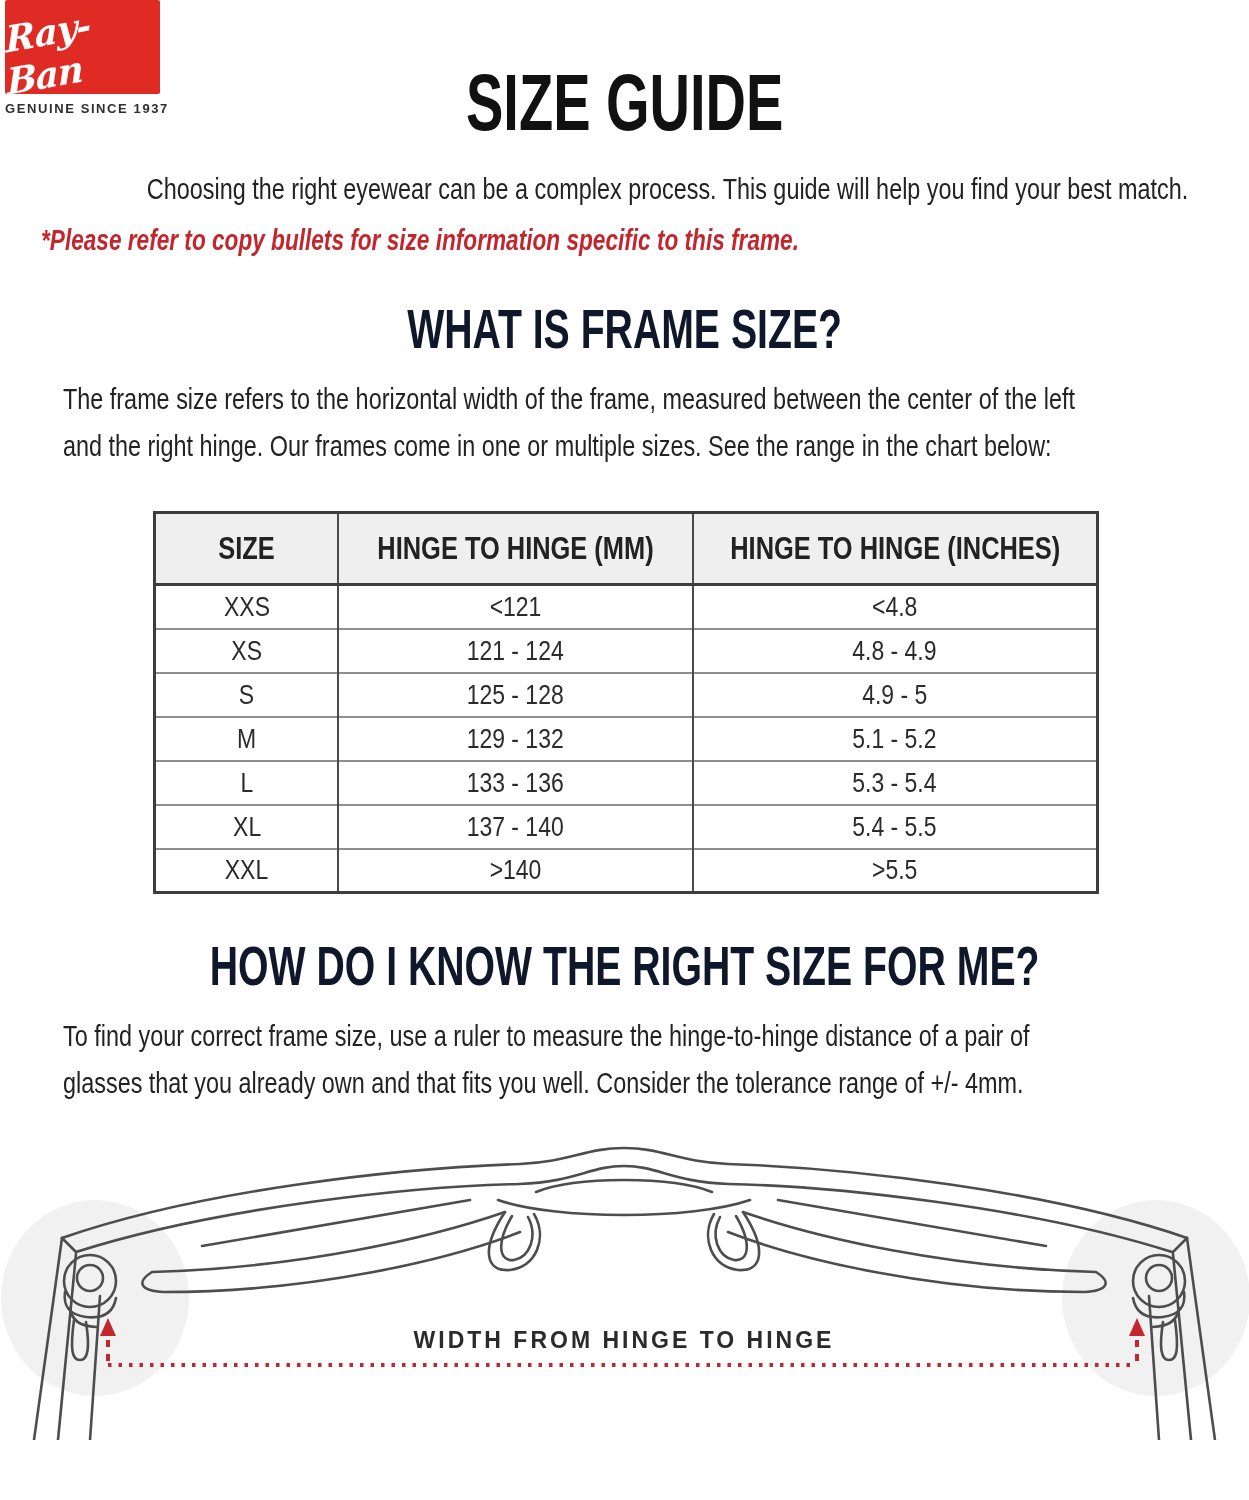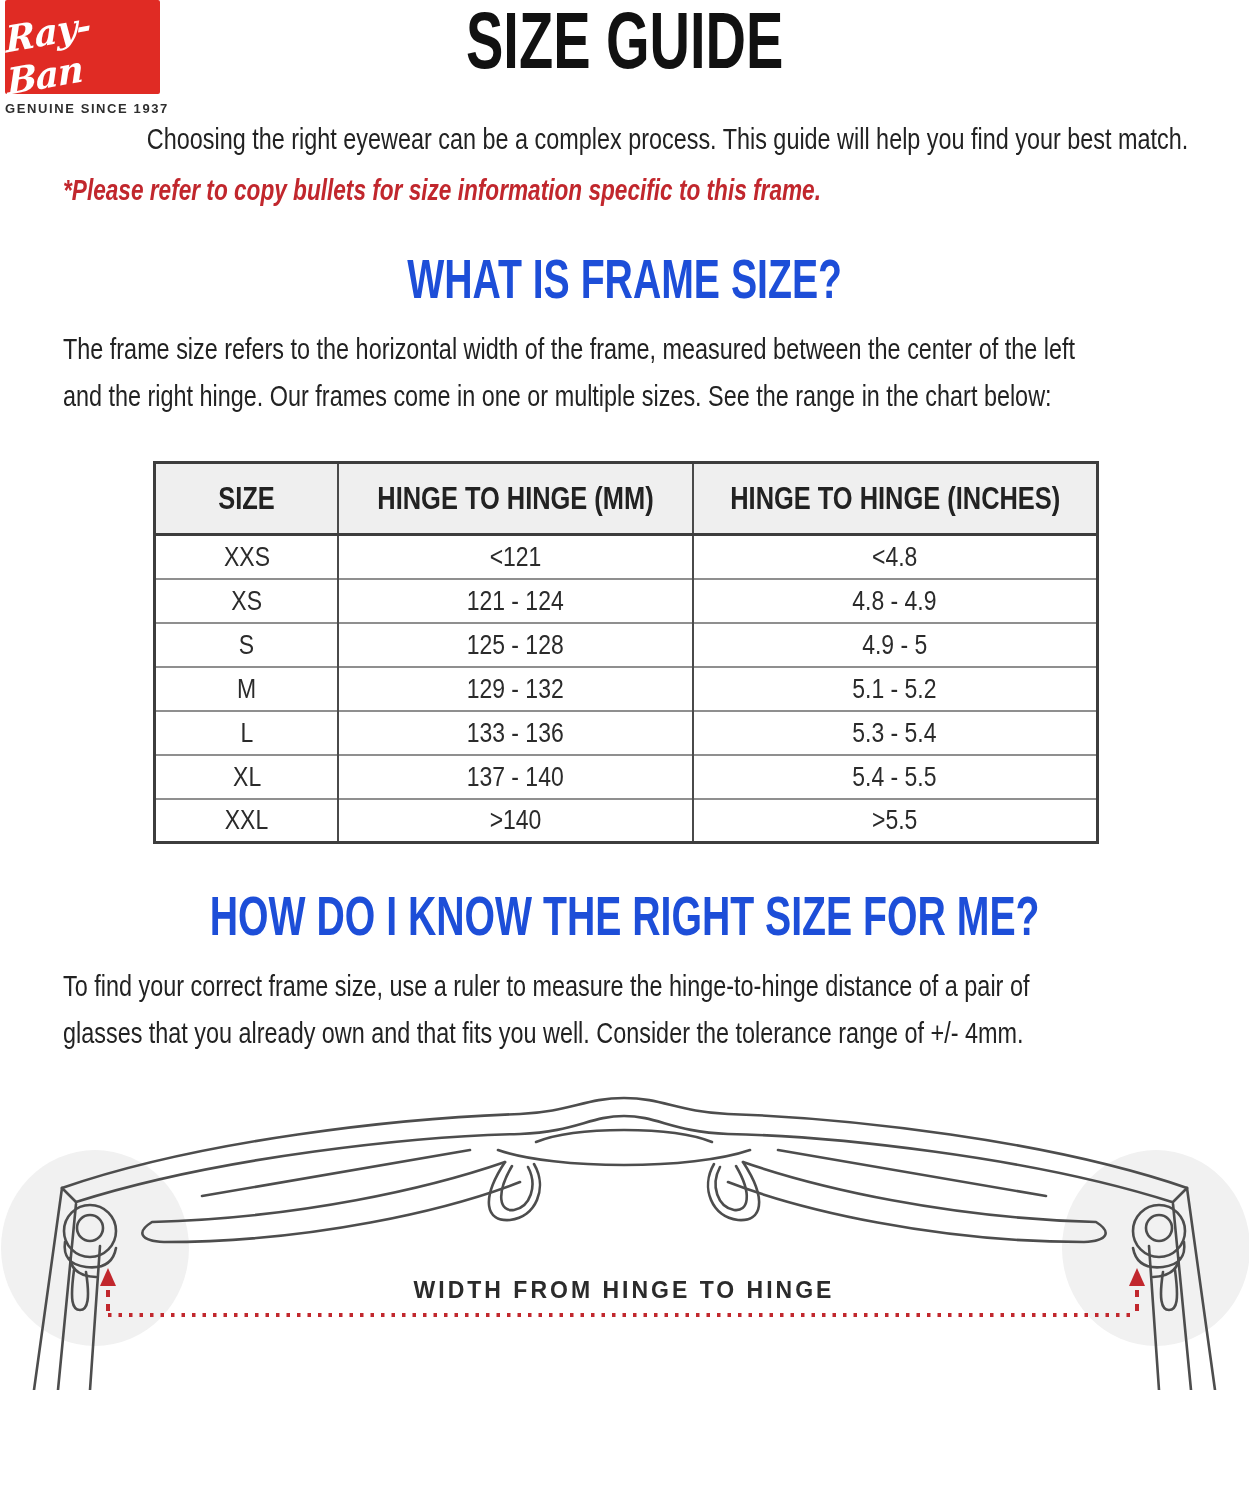--- a/index.html
+++ b/index.html
@@ -20,27 +20,27 @@
   }
   .logo-tagline {
     margin-top:7px; text-align:center; font-size:13px; font-weight:bold;
     letter-spacing:1.6px; color:#2e2e2e; white-space:nowrap;
   }
   
   .cx-h { display:inline-block; transform:scaleX(0.70); transform-origin:center; white-space:nowrap; }
   .cx-p { display:inline-block; transform:scaleX(0.78); transform-origin:center top; white-space:nowrap; }
   .cx   { display:inline-block; transform:scaleX(0.82); transform-origin:center; white-space:nowrap; }
   
-  .page-title { text-align:center; font-size:80px; font-weight:bold; line-height:82px; color:#111; }
-  .intro-line { margin-top:40px; text-align:center; font-size:30px; line-height:34px; color:#222; }
+  .page-title { padding-top:62px; text-align:center; font-size:80px; font-weight:bold; line-height:82px; color:#111; }
+  .intro-line { margin-top:28px; text-align:center; font-size:30px; line-height:34px; color:#222; }
   .red-note {
-    margin:18px 0 0 63px; font-size:29px; font-weight:bold; font-style:italic; color:#c1272d;
+    margin:18px 0 0 41px; font-size:29px; font-weight:bold; font-style:italic; color:#c1272d;
   }
   .red-note .cx-p { transform-origin:left top; }
-  .section-heading { margin-top:42px; text-align:center; font-size:56px; font-weight:bold; line-height:60px; color:#1d4ed8; }
+  .section-heading { margin-top:42px; text-align:center; font-size:56px; font-weight:bold; line-height:60px; color:#0f172a; }
   .para {
     margin-left:63px; margin-top:16px; width:1460px; transform:scaleX(0.78); transform-origin:0 0;
     font-size:30px; line-height:47px; color:#222; white-space:pre-line;
   }
   
   .size-table-wrap { margin:42px 0 0 153px; width:946px; }
   table.size-table { width:100%; border-collapse:collapse; border:3px solid #3d3d3d; }
   table.size-table th {
     background:#efefef; height:72px; font-size:31px; font-weight:bold; color:#222;
     border-left:2px solid #4a4a4a; border-bottom:3px solid #3d3d3d; text-align:center;

